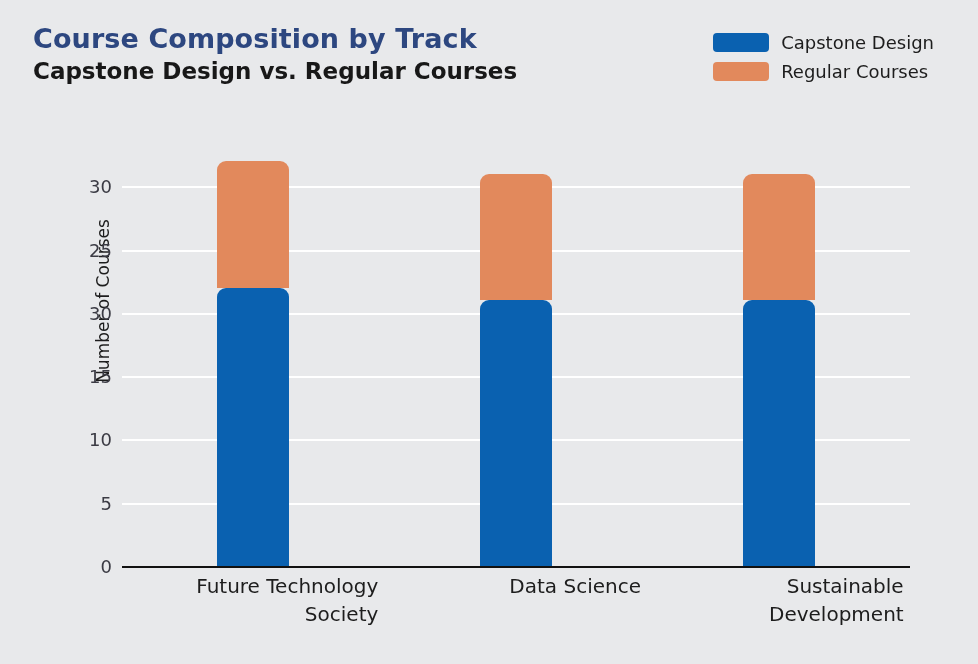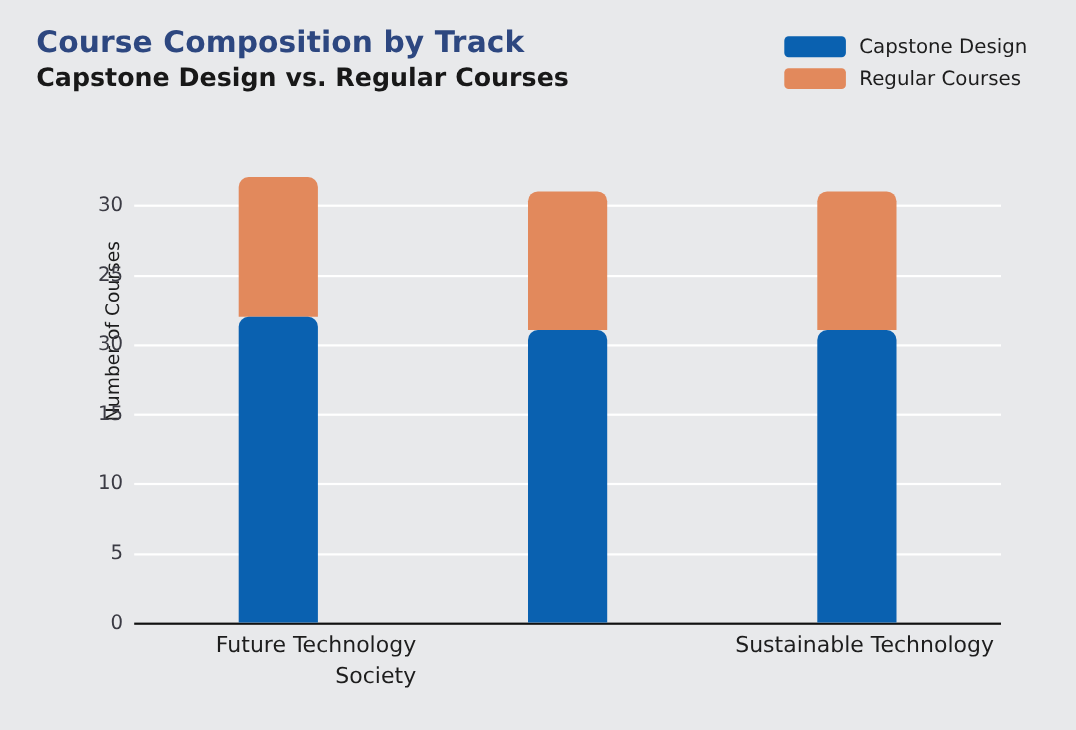--- a/index.html
+++ b/index.html
@@ -222,16 +222,17 @@
         <div class="bar-group" style="left: 620.667px;">
           <div class="bar-seg upper" style="background: rgb(226, 137, 92); bottom: 265.791px; height: 126.567px;"></div>
           <div class="bar-seg lower" style="background: rgb(10, 97, 176); bottom: 0px; height: 265.791px;"></div>
         </div>
       </div>
     <div class="axis-baseline"></div>
   </div>
 
   <div class="xlabels" id="xlabels">
       <div class="xlabel" style="left: 6.33333px;">Future Technology Society</div>
-      <div class="xlabel" style="left: 531.667px;">Sustainable Technology</div>
+      <div class="xlabel" style="left: 269px;">Data Science</div>
+      <div class="xlabel" style="left: 531.667px;">Sustainable Development</div>
     </div>
 
 </div>
 
 </body></html>

